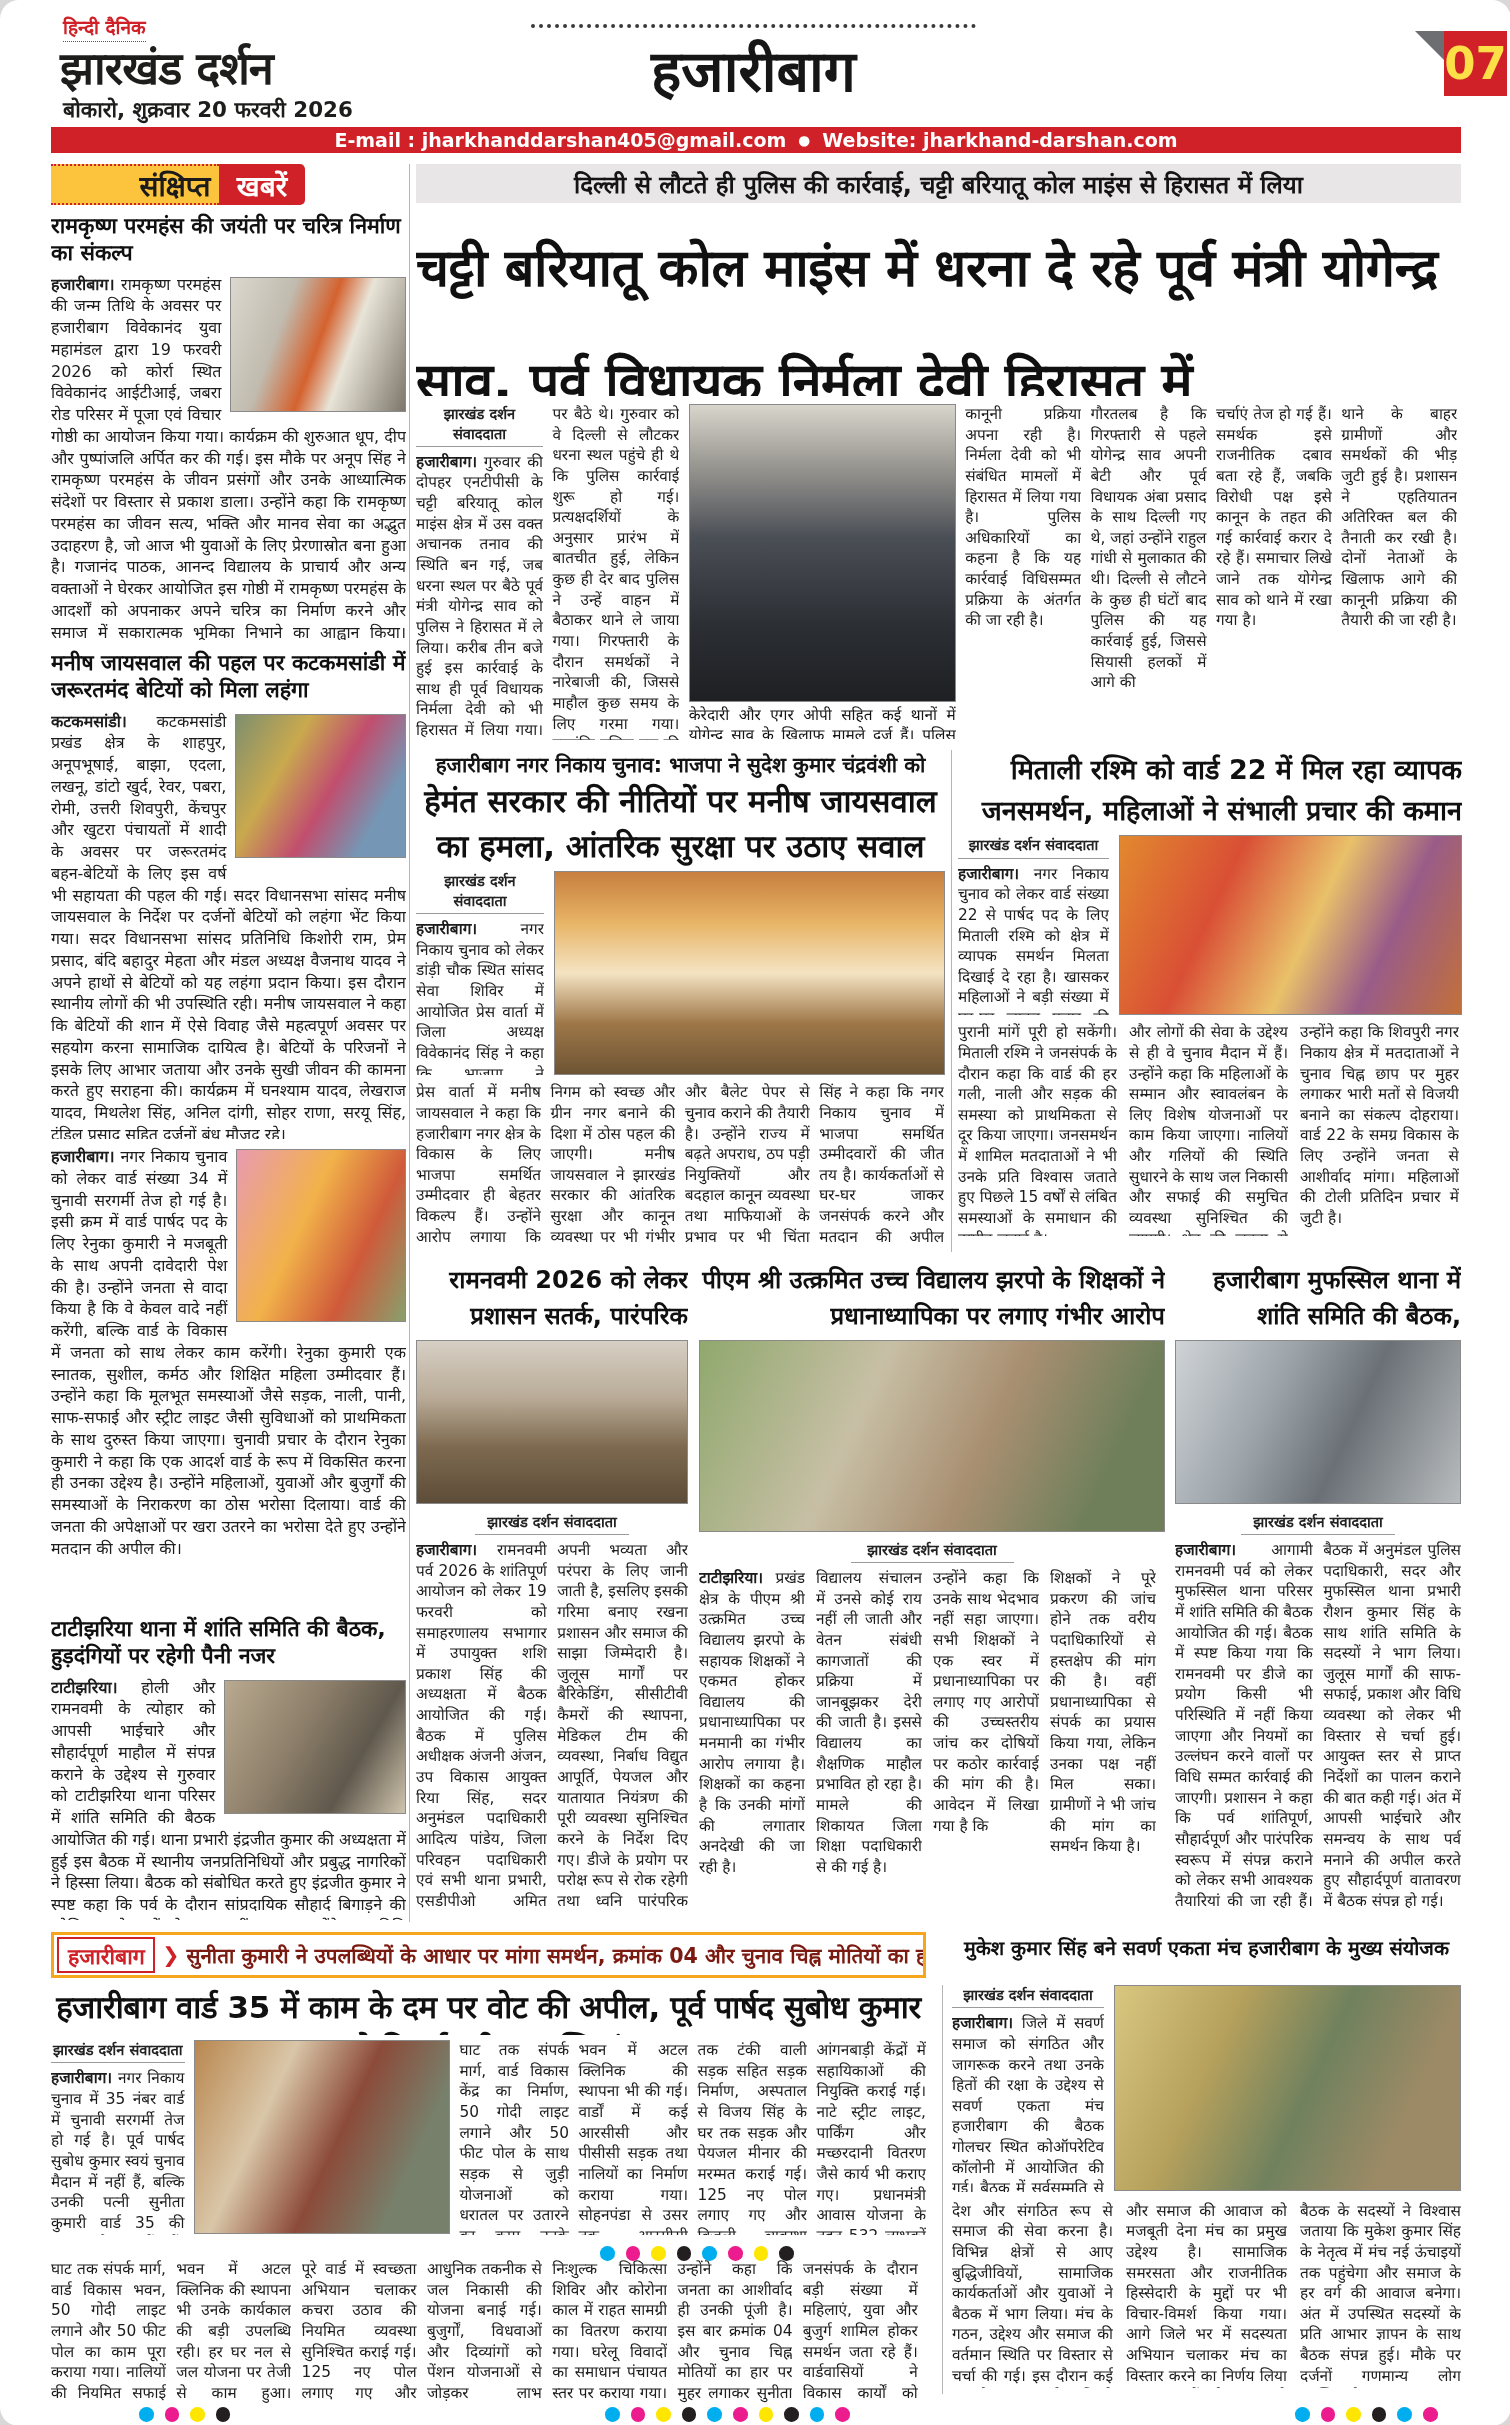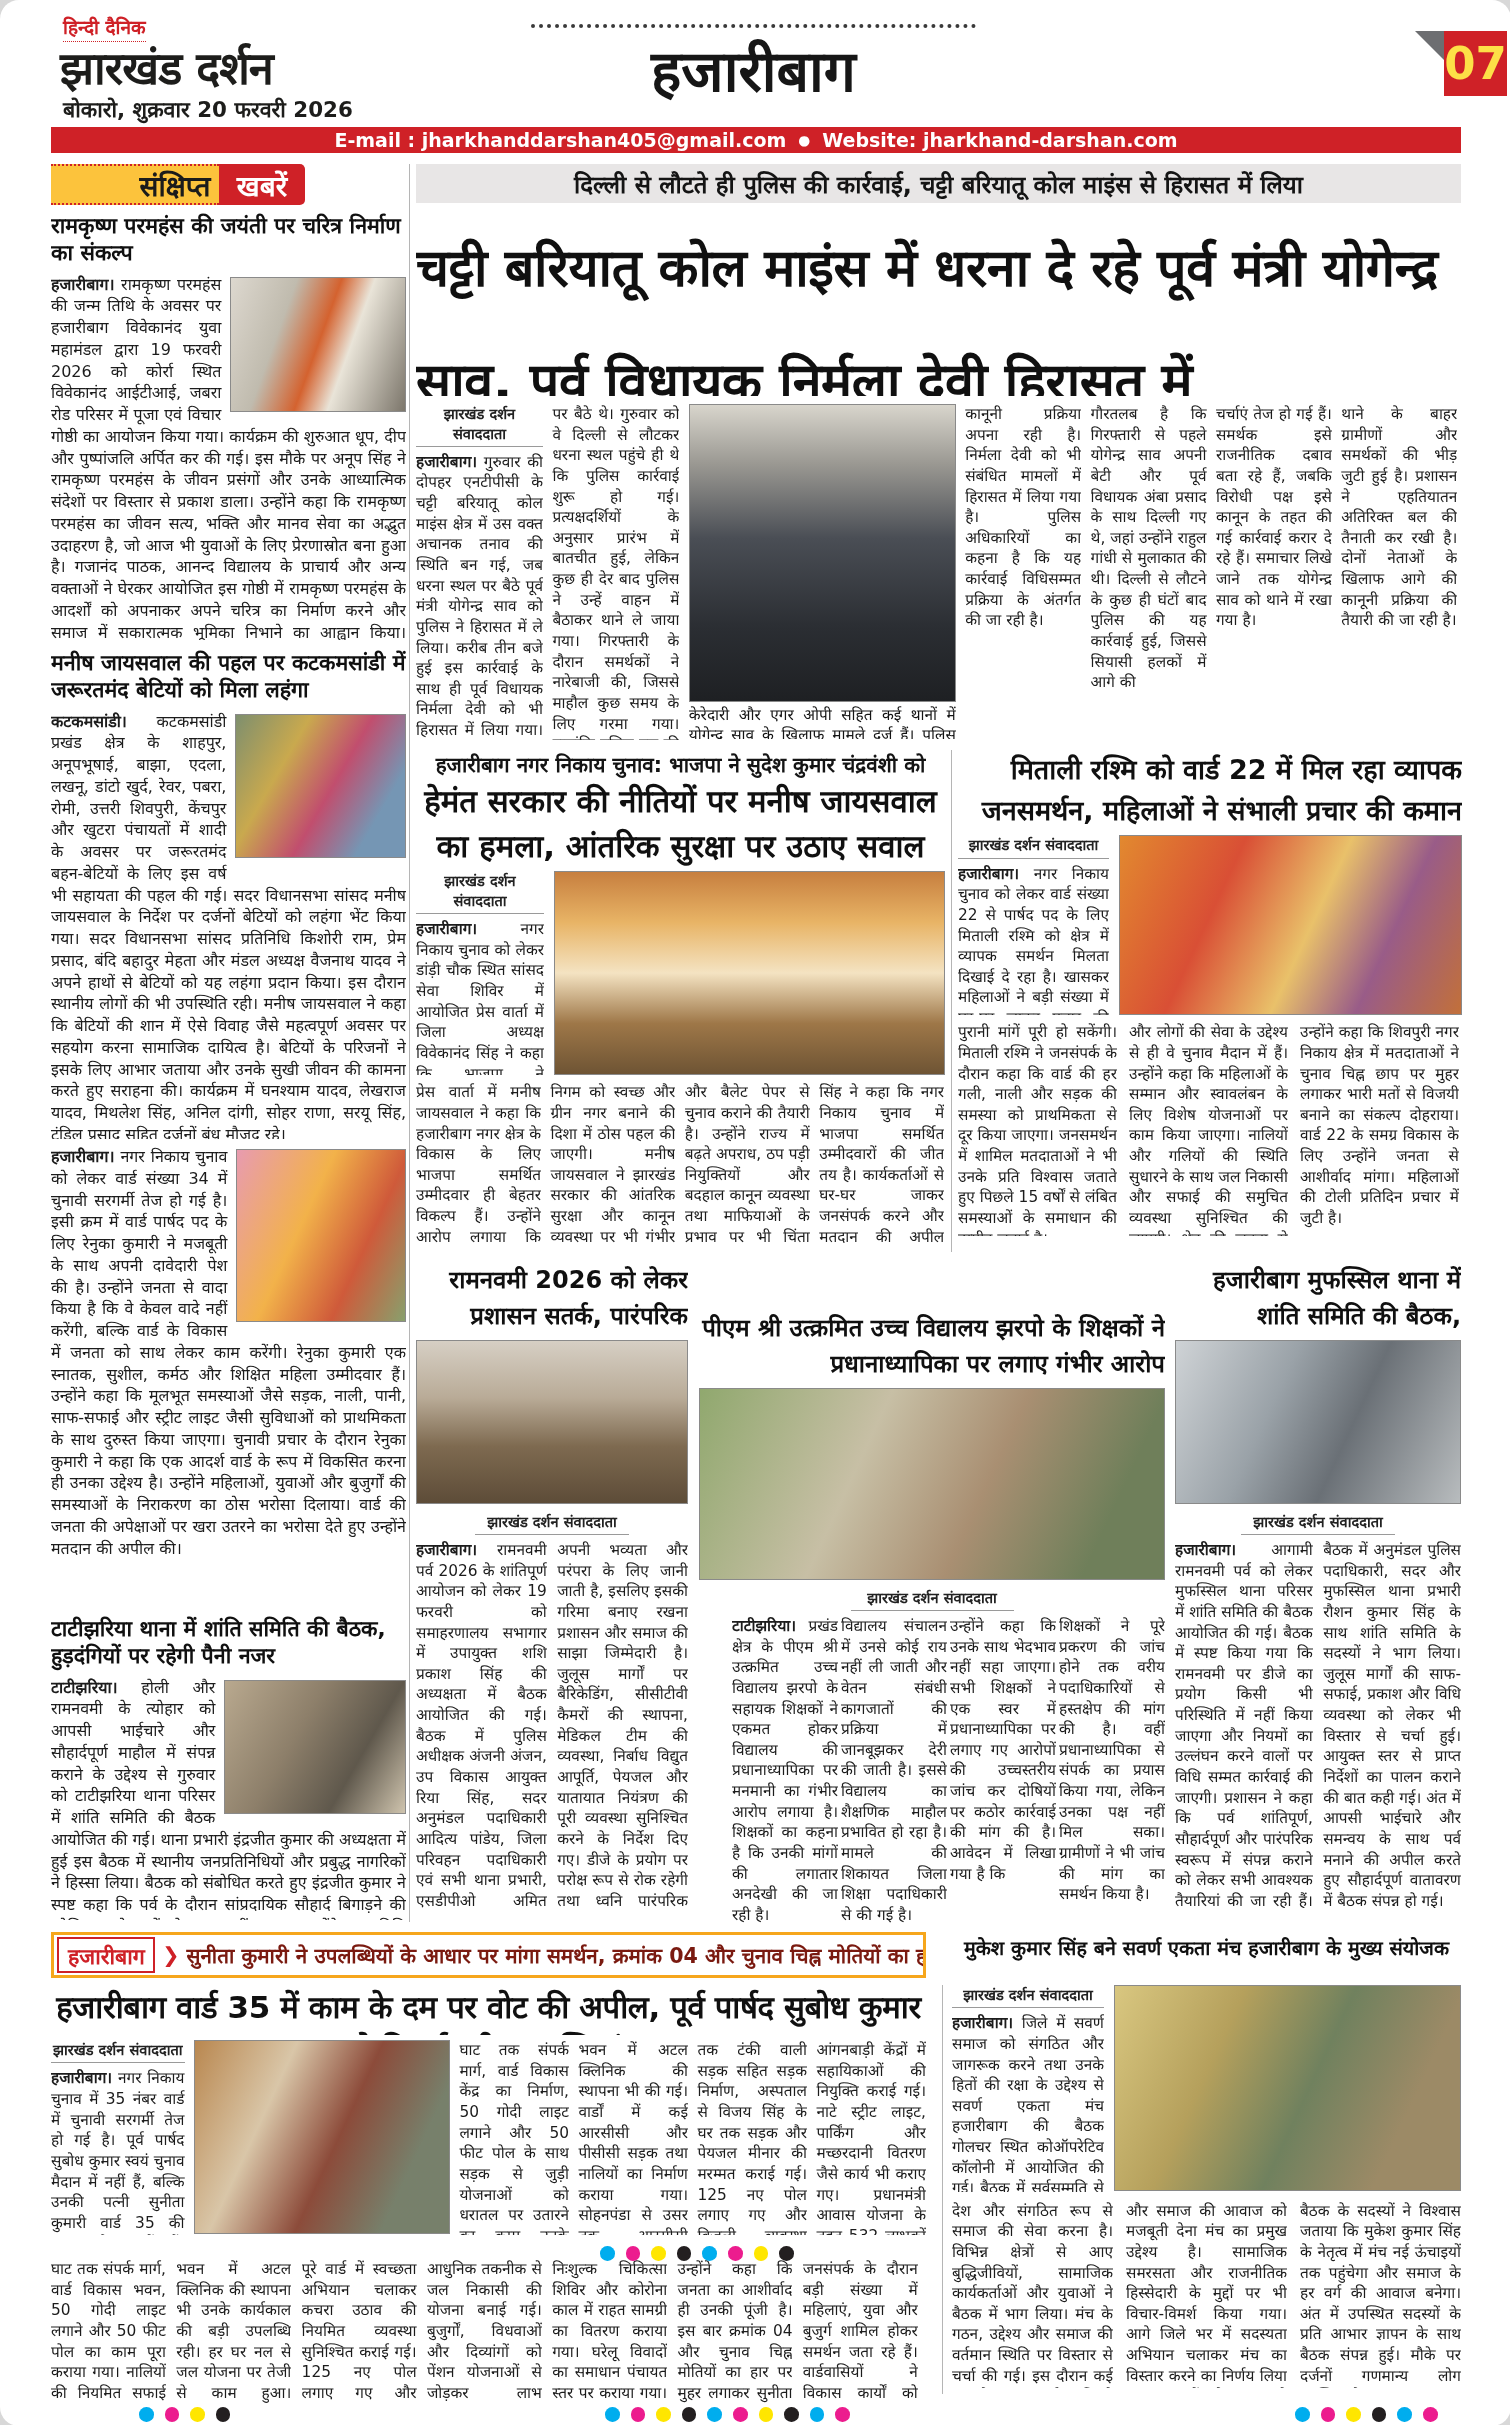--- a/index.html
+++ b/index.html
@@ -202,25 +202,25 @@
     <div class="byline" style="width:154px;margin:6.9px auto 5.1px;">झारखंड दर्शन संवाददाता</div>
     <div class="row" style="gap:10.3px;">
       <div class="col" style="width:131px;height:368px;">
         <span class="dl">हजारीबाग।</span>
         <span>रामनवमी पर्व 2026 के शांतिपूर्ण आयोजन को लेकर 19 फरवरी को समाहरणालय सभागार में उपायुक्त शशि प्रकाश सिंह की अध्यक्षता में बैठक आयोजित की गई। बैठक में पुलिस अधीक्षक अंजनी अंजन, उप विकास आयुक्त रिया सिंह, सदर अनुमंडल पदाधिकारी आदित्य पांडेय, जिला परिवहन पदाधिकारी एवं सभी थाना प्रभारी, एसडीपीओ अमित कुमार सिंह समेत कई अधिकारी मौजूद रहे। बैठक में पूर्व वर्षों के अनुभवों की समीक्षा की गई और आवश्यक व्यवस्थाओं पर विस्तार से चर्चा हुई।</span>
       </div>
       <div class="col" style="width:131px;height:368px;">अपनी भव्यता और परंपरा के लिए जानी जाती है, इसलिए इसकी गरिमा बनाए रखना प्रशासन और समाज की साझा जिम्मेदारी है। जुलूस मार्गों पर बैरिकेडिंग, सीसीटीवी कैमरों की स्थापना, मेडिकल टीम की व्यवस्था, निर्बाध विद्युत आपूर्ति, पेयजल और यातायात नियंत्रण की पूरी व्यवस्था सुनिश्चित करने के निर्देश दिए गए। डीजे के प्रयोग पर परोक्ष रूप से रोक रहेगी तथा ध्वनि पारंपरिक वाद्य यंत्रों के साथ ही जुलूस निकालने की अपील की गई। संवेदनशील स्थानों पर दंडाधिकारी तैनात रहेंगे।</div>
     </div>
   </section>
 
-  <section class="art" style="left:699px;top:1310px;width:466px;height:656px;">
+  <section class="art" style="left:699px;top:1262px;width:466px;height:656px;">
     <h2 class="hl3" style="height:75px;">पीएम श्री उत्क्रमित उच्च विद्यालय झरपो के शिक्षकों ने प्रधानाध्यापिका पर लगाए गंभीर आरोप</h2>
     <span class="photo p-sch" style="width:466px;height:192px;margin-top:3.4px;"></span>
     <div class="byline" style="width:163px;margin:6.9px auto 5.1px;">झारखंड दर्शन संवाददाता</div>
-    <div class="row" style="gap:3px;justify-content:flex-end;">
+    <div class="row" style="gap:11px;">
       <div class="col" style="width:106px;height:343px;">
         <span class="dl">टाटीझरिया।</span>
         <span>प्रखंड क्षेत्र के पीएम श्री उत्क्रमित उच्च विद्यालय झरपो के सहायक शिक्षकों ने एकमत होकर विद्यालय की प्रधानाध्यापिका पर मनमानी का गंभीर आरोप लगाया है। शिक्षकों का कहना है कि उनकी मांगों की लगातार अनदेखी की जा रही है।</span>
       </div>
       <div class="col" style="width:106px;height:343px;">विद्यालय संचालन में उनसे कोई राय नहीं ली जाती और वेतन संबंधी कागजातों की प्रक्रिया में जानबूझकर देरी की जाती है। इससे विद्यालय का शैक्षणिक माहौल प्रभावित हो रहा है। मामले की शिकायत जिला शिक्षा पदाधिकारी से की गई है।</div>
       <div class="col" style="width:106px;height:343px;">उन्होंने कहा कि उनके साथ भेदभाव नहीं सहा जाएगा। सभी शिक्षकों ने एक स्वर में प्रधानाध्यापिका पर लगाए गए आरोपों की उच्चस्तरीय जांच कर दोषियों पर कठोर कार्रवाई की मांग की है। आवेदन में लिखा गया है कि</div>
       <div class="col" style="width:106px;height:343px;">शिक्षकों ने पूरे प्रकरण की जांच होने तक वरीय पदाधिकारियों से हस्तक्षेप की मांग की है। वहीं प्रधानाध्यापिका से संपर्क का प्रयास किया गया, लेकिन उनका पक्ष नहीं मिल सका। ग्रामीणों ने भी जांच की मांग का समर्थन किया है।</div>
     </div>
   </section>
 

